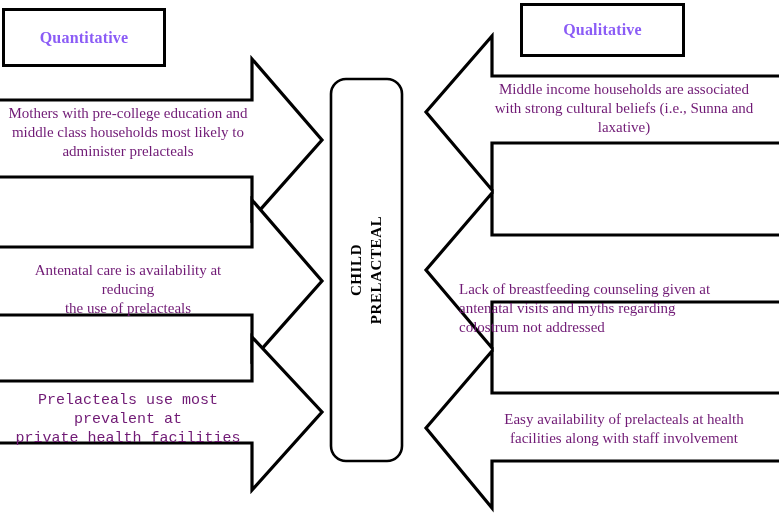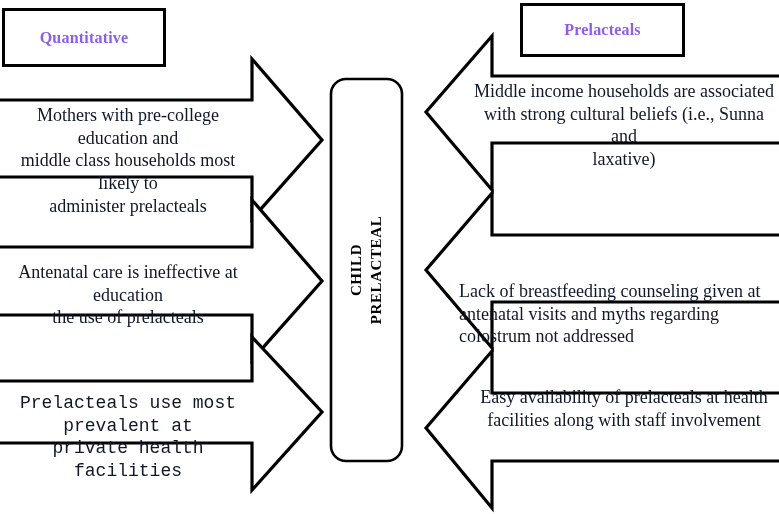--- a/index.html
+++ b/index.html
@@ -44,22 +44,22 @@
     justify-content: center;
   }
   .hdr-label {
     font-weight: bold;
     font-size: 16px;
     color: #8b5cf6;
     letter-spacing: 0.2px;
   }
   .txt {
     position: absolute;
-    color: #0f172a;
-    font-size: 18px;
+    color: #701a75;
+    font-size: 15px;
     line-height: 1.26;
     white-space: pre-line;
   }
   .txt-center { text-align: center; }
   .txt-left { text-align: left; }
   .center-label {
     position: absolute;
     color: #000000;
     font-weight: bold;
     font-size: 15px;
@@ -91,40 +91,40 @@
     <path class="shape" d="M 783,393 L 492,393 L 492,351 L 426,428 L 492,508 L 492,461 L 783,461 Z"></path>
 
     <rect class="shape-thin" x="331" y="79" width="71" height="382" rx="15" ry="15"></rect>
   </svg>
 
   <div class="hdr-box" style="left:2px; top:8px; width:164px; height:59px;">
     <span class="hdr-label">Quantitative</span>
   </div>
 
   <div class="hdr-box" style="left:520px; top:3px; width:165px; height:54px;">
-    <span class="hdr-label">Prelacteals</span>
+    <span class="hdr-label">Qualitative</span>
   </div>
 
   <div class="txt txt-center" style="left:8px; top:104px; width:240px;text-align:center;">Mothers with pre-college education and
 middle class households most likely to
 administer prelacteals</div>
 
-  <div class="txt txt-center" style="left:8px; top:261px; width:240px;">Antenatal care is ineffective at education
+  <div class="txt txt-center" style="left:8px; top:261px; width:240px;">Antenatal care is availability at reducing
 the use of prelacteals</div>
 
   <div class="txt txt-center" style="left:8px; top:392px; width:240px;font-family:Liberation Mono, monospace;">Prelacteals use most prevalent at
 private health facilities</div>
 
   <div class="center-label" style="left:261px; top:250px; width:212px; height:40px;">CHILD
 PRELACTEAL</div>
 
   <div class="txt txt-center" style="left:474px; top:80px; width:300px;">Middle income households are associated
 with strong cultural beliefs (i.e., Sunna and
 laxative)</div>
 
   <div class="txt txt-left" style="left:459px; top:245px; width:305px;margin-top:35px;">Lack of breastfeeding counseling given at
 antenatal visits and myths regarding
 colostrum not addressed</div>
 
-  <div class="txt txt-center" style="left:474px; top:386px; width:300px;">Easy availability of prelacteals at health
+  <div class="txt txt-center" style="left:474px; top:410px; width:300px;">Easy availability of prelacteals at health
 facilities along with staff involvement</div>
 
 </div>
 
 </body></html>

